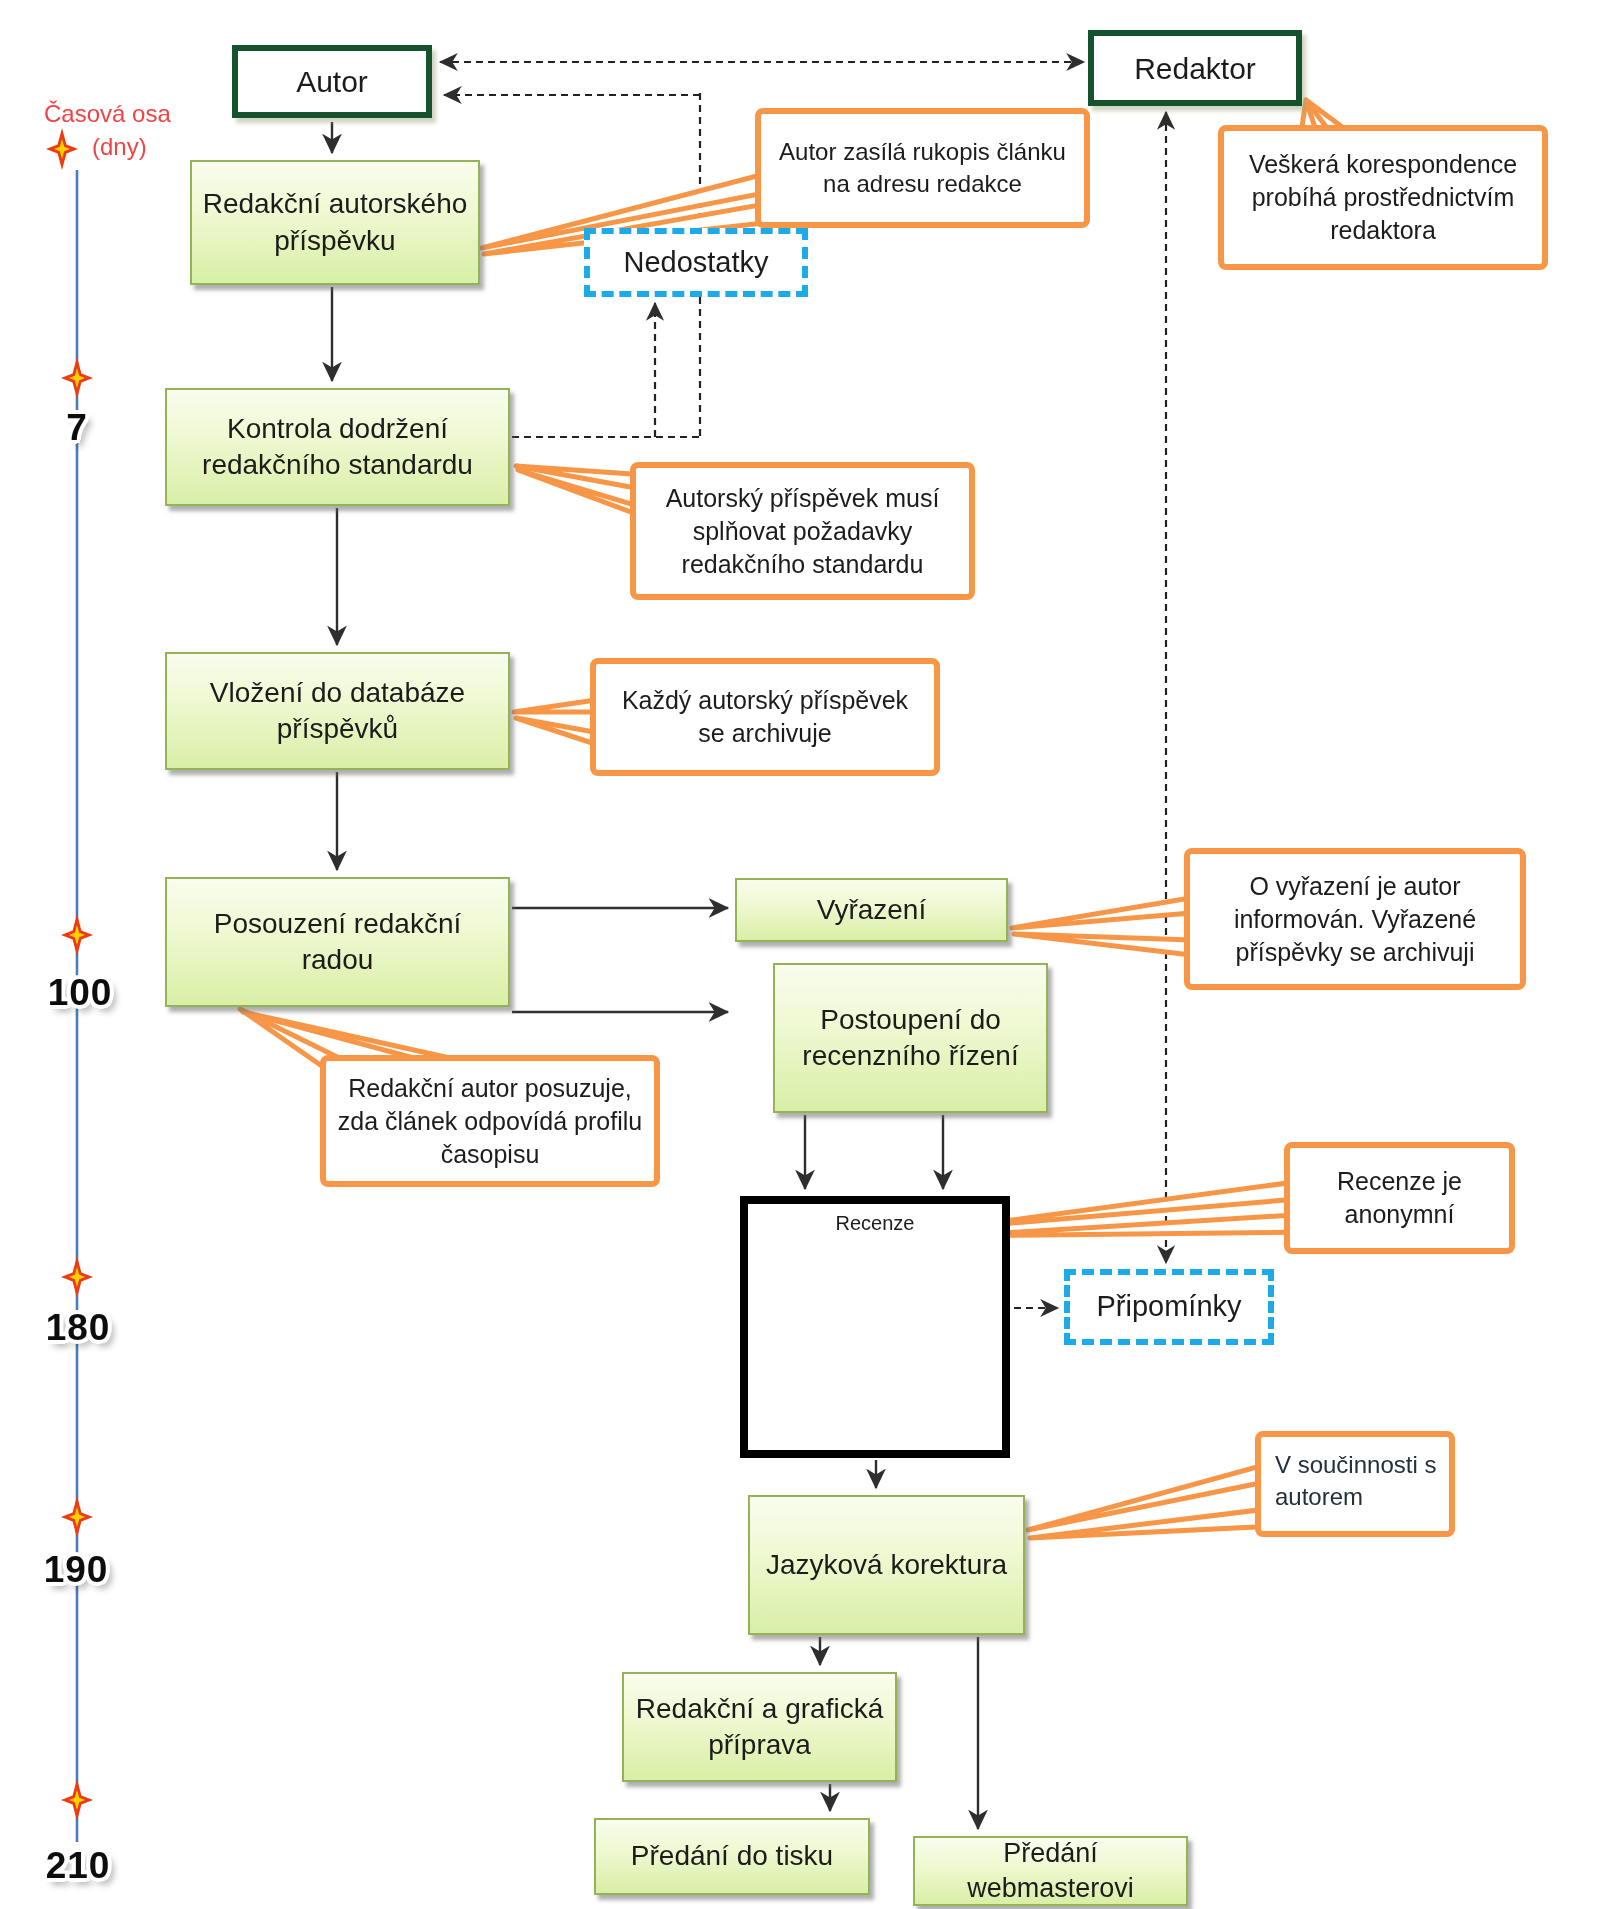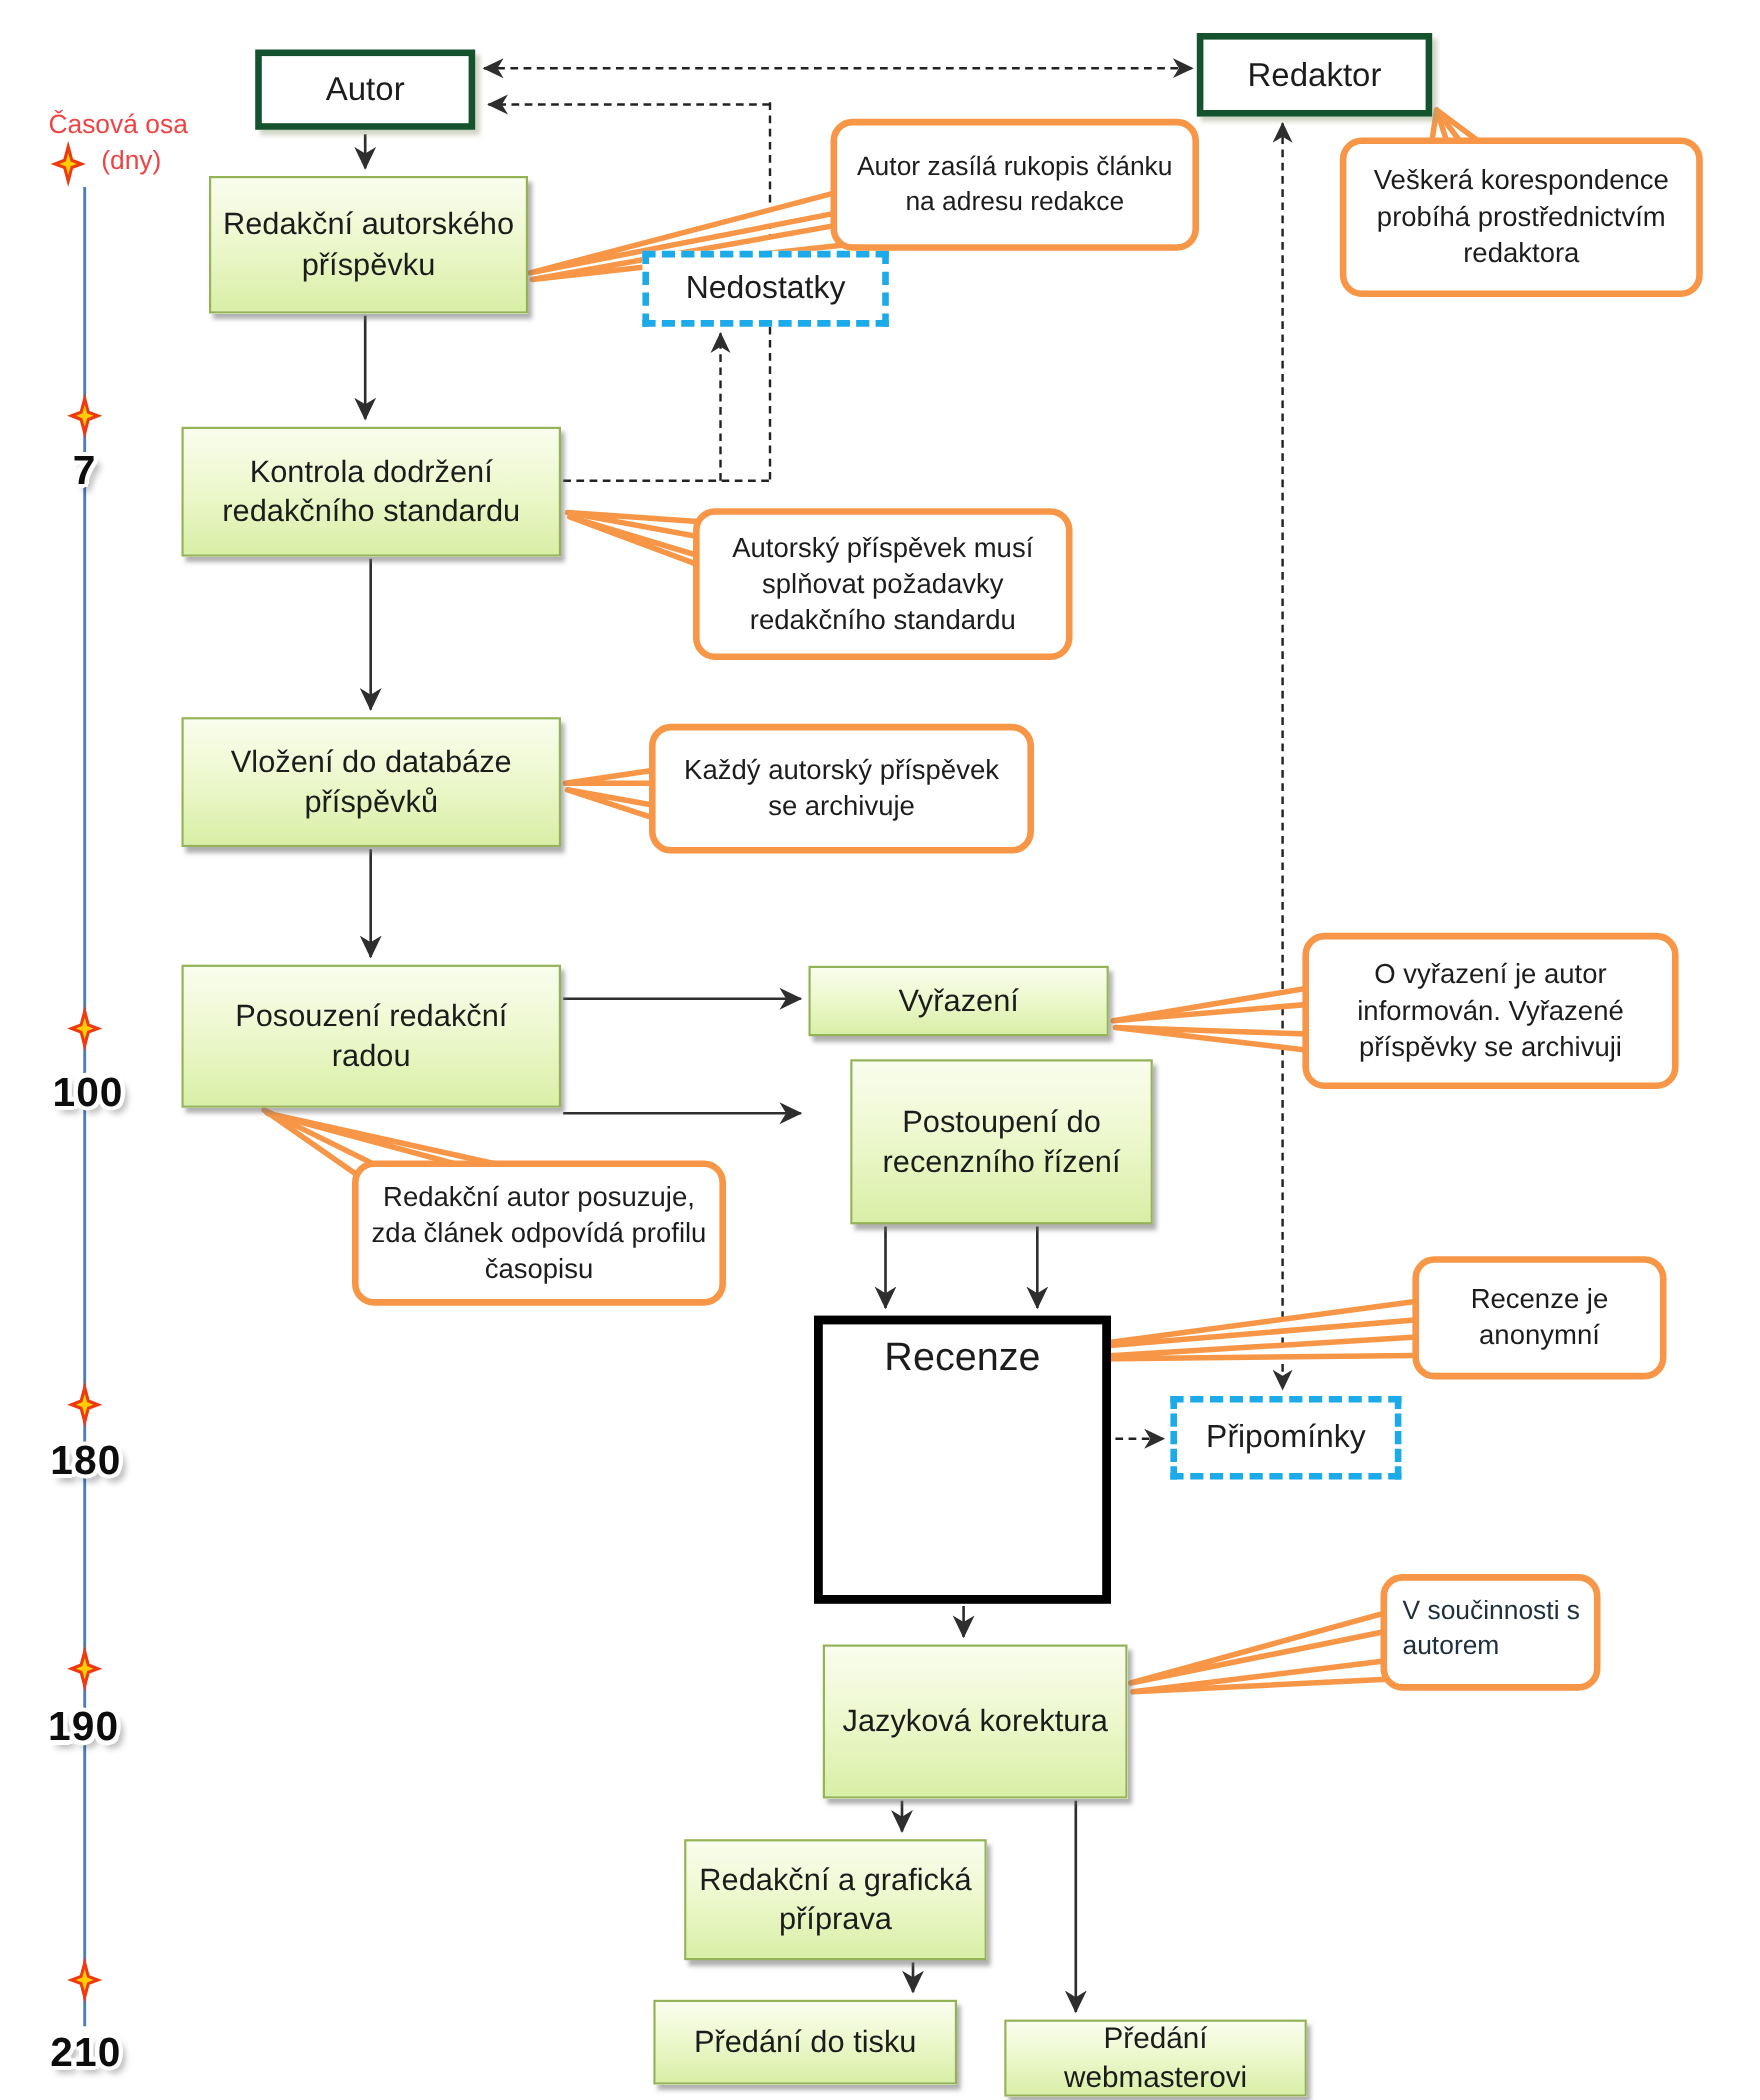--- a/index.html
+++ b/index.html
@@ -26,37 +26,37 @@
     background:#ffffff;border:6px solid #14532d;font-size:30px;
     box-shadow:4px 5px 4px rgba(150,160,120,.45);
   }
   .bluedash{
     background:#ffffff;border:6px dashed #1daae8;font-size:29px;
   }
   .blackbox{
     position:absolute;background:#ffffff;border:8px solid #000;box-sizing:border-box;
   }
   .callout{
-    position:absolute;background:#ffffff;border:6px solid #f79646;border-radius:20px;
+    position:absolute;background:#ffffff;border:6px solid #f79646;border-radius:8px;
     display:flex;align-items:center;justify-content:center;text-align:center;
     font-size:25px;line-height:1.32;padding:6px 10px;box-sizing:border-box;
   }
 
   
   #n-autor      {left:232px;top:45px;  width:200px;height:73px;}
   #n-redaktor   {left:1088px;top:30px; width:214px;height:76px;}
   #n-prijeti    {left:190px;top:160px; width:290px;height:125px;}
   #n-nedostatky {left:584px;top:228px; width:224px;height:69px;}
   #n-kontrola   {left:165px;top:388px; width:345px;height:118px;}
   #n-vlozeni    {left:165px;top:652px; width:345px;height:118px;}
   #n-posouzeni  {left:165px;top:877px; width:345px;height:130px;}
   #n-vyrazeni   {left:735px;top:878px; width:273px;height:64px;}
   #n-postoupeni {left:735px;top:963px; width:275px;height:150px;margin-left:38px;}
   #n-recenze    {left:740px;top:1196px;width:270px;height:262px;}
-  #n-recenze-title{position:absolute;left:0;right:0;top:8px;text-align:center;font-size:36px;}
+  #n-recenze-title{position:absolute;left:0;right:0;top:8px;text-align:center;font-size:20px;}
   #n-rec1       {position:absolute;left:15px;top:62px; width:226px;height:72px;}
   #n-rec2       {position:absolute;left:15px;top:154px;width:226px;height:72px;}
   #n-pripominky {left:1064px;top:1269px;width:210px;height:76px;}
   #n-jazykova   {left:748px;top:1495px;width:277px;height:140px;}
   #n-redakcni   {left:622px;top:1672px;width:275px;height:110px;}
   #n-tisk       {left:594px;top:1818px;width:276px;height:77px;}
   #n-web        {left:913px;top:1836px;width:275px;height:70px;font-size:27px;}
 
   
   #c-rukopis    {left:755px;top:108px; width:335px;height:120px;font-size:24px;}

